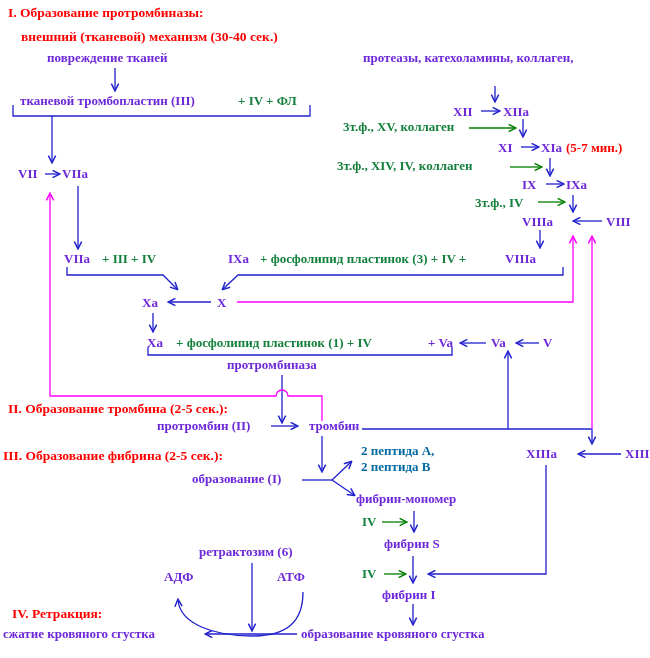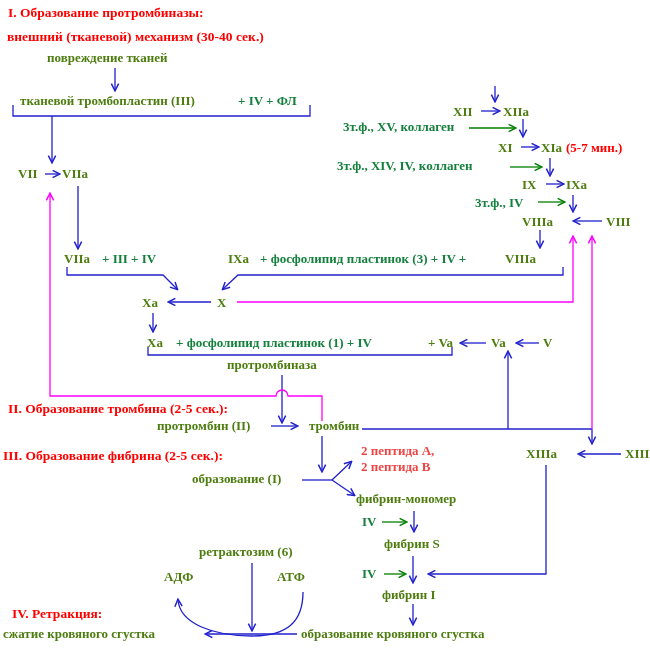--- a/index.html
+++ b/index.html
@@ -1,25 +1,25 @@
 <!DOCTYPE html>
 <html><head>
 <meta charset="utf-8">
 <style>
   html,body{margin:0;padding:0;background:#ffffff;}
   #stage{
     position:relative;width:650px;height:658px;background:#ffffff;overflow:hidden;
     font-family:"Liberation Serif","DejaVu Serif",serif;font-weight:bold;
   }
   #wires{position:absolute;left:0;top:0;width:650px;height:658px;}
-  .lbl{position:absolute;font-size:13px;line-height:14px;white-space:nowrap;color:#4d7c0f;}
+  .lbl{position:absolute;font-size:13px;line-height:14px;white-space:nowrap;color:#6d28d9;}
   .tt{font-size:13.5px;}
   .red{color:#ff0000;}
   .green{color:#15803d;}
-  .maroon{color:#ef4444;}
+  .maroon{color:#0369a1;}
 </style>
 </head>
 <body>
 
 <div id="stage">
 
   <svg id="wires" viewBox="0 0 650 658" xmlns="http://www.w3.org/2000/svg">
     <defs>
       <marker id="ab" viewBox="0 0 10 10" refX="8" refY="5" markerWidth="7" markerHeight="7" orient="auto-start-reverse">
         <path d="M1,1 L9,5 L1,9" fill="none" stroke="#2020cc" stroke-width="1.6"></path>
@@ -82,32 +82,33 @@
     </g>
 
     <g stroke="#ff00ff" stroke-width="1.3" fill="none">
       <path d="M237,302 H573 V237" marker-end="url(#am)"></path>
       <path d="M592,429 V237" marker-end="url(#am)"></path>
       <path d="M322,421 V396 H288 A6,6 0 0 0 276,396 H50 V194" marker-end="url(#am)"></path>
     </g>
   </svg>
 
   <div class="lbl red tt" style="left:8px;top:6px">I. Образование протромбиназы:</div>
-  <div class="lbl red tt" style="left:7px;top:30px">внешний (тканевой) механизм (30-40 сек.)</div>
+  <div class="lbl red tt" style="left:21px;top:30px">внешний (тканевой) механизм (30-40 сек.)</div>
   <div class="lbl red tt" style="left:8px;top:402px">II. Образование тромбина (2-5 сек.):</div>
   <div class="lbl red tt" style="left:3px;top:449px">III. Образование фибрина (2-5 сек.):</div>
   <div class="lbl red tt" style="left:12px;top:607px">IV. Ретракция:</div>
   <div class="lbl red" style="left:566px;top:141px">(5-7 мин.)</div>
 
   <div class="lbl" style="left:47px;top:51px">повреждение тканей</div>
   <div class="lbl" style="left:20px;top:94px">тканевой тромбопластин (III)</div>
   <div class="lbl green" style="left:238px;top:94px">+ IV + ФЛ</div>
   <div class="lbl" style="left:18px;top:167px">VII</div>
   <div class="lbl" style="left:62px;top:167px">VIIa</div>
 
+  <div class="lbl" style="left:363px;top:51px">протеазы, катехоламины, коллаген,</div>
   <div class="lbl" style="left:453px;top:105px">XII</div>
   <div class="lbl" style="left:503px;top:105px">XIIa</div>
   <div class="lbl green" style="left:343px;top:120px">3т.ф., XV, коллаген</div>
   <div class="lbl" style="left:498px;top:141px">XI</div>
   <div class="lbl" style="left:541px;top:141px">XIa</div>
   <div class="lbl green" style="left:337px;top:159px">3т.ф., XIV, IV, коллаген</div>
   <div class="lbl" style="left:522px;top:178px">IX</div>
   <div class="lbl" style="left:566px;top:178px">IXa</div>
   <div class="lbl green" style="left:475px;top:196px">3т.ф., IV</div>
   <div class="lbl" style="left:522px;top:215px">VIIIa</div>

